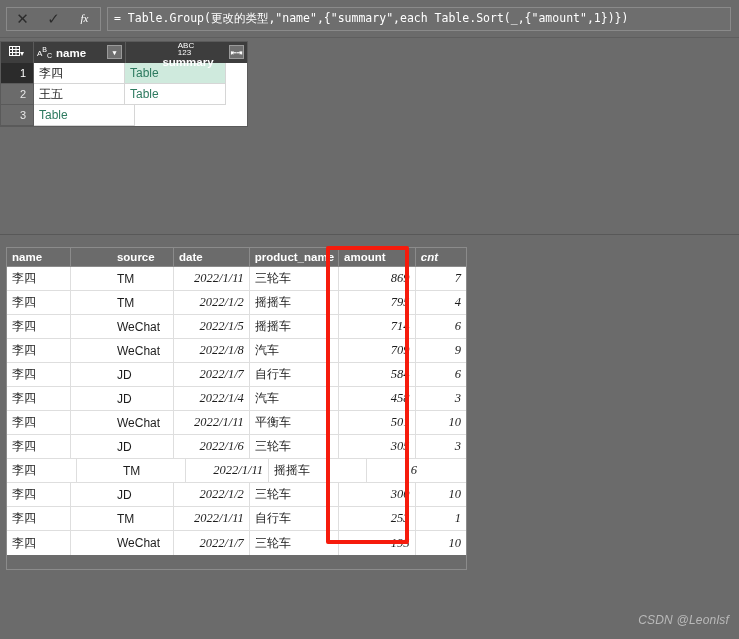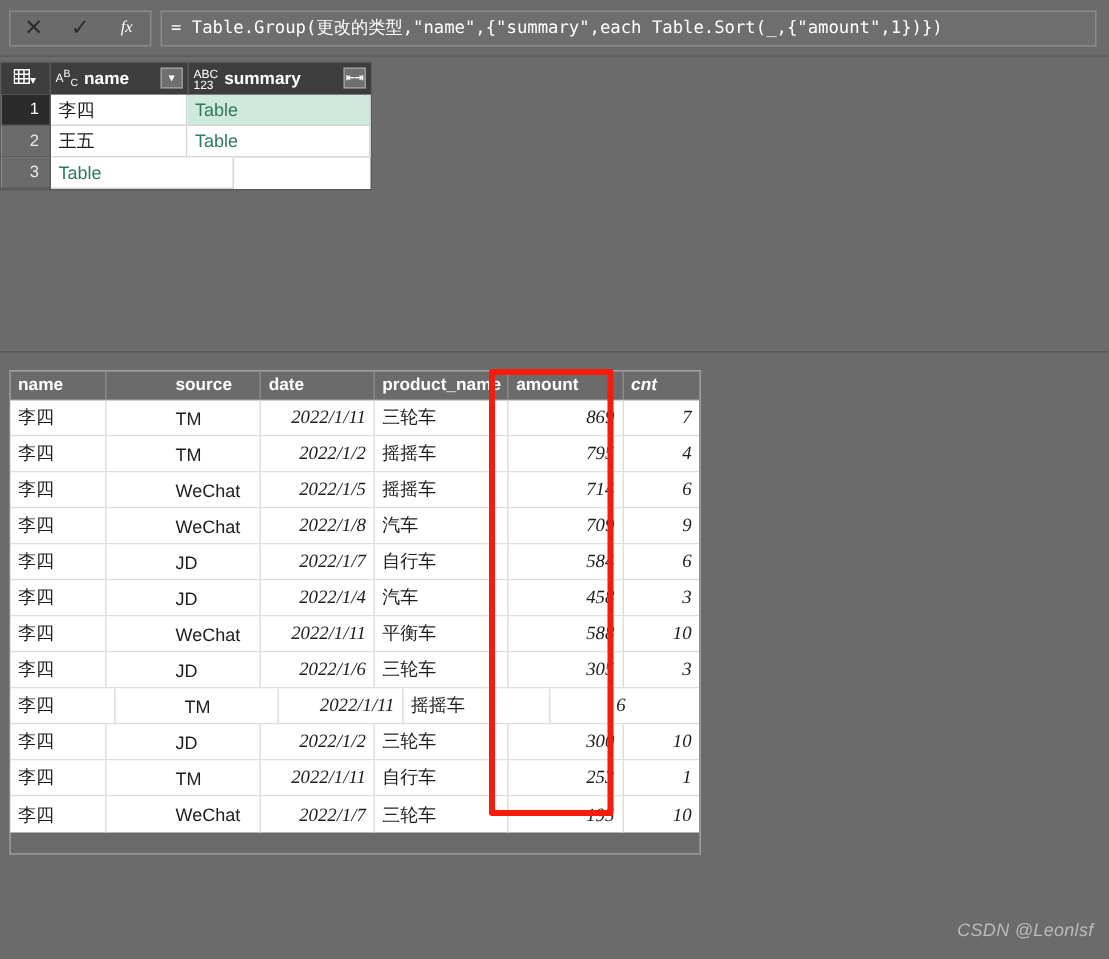--- a/index.html
+++ b/index.html
@@ -99,21 +99,21 @@
     align-items: center;
     padding-left: 3px;
     border-right: 1px solid #5a5a5a;
     background: #3d3d3d;
     position: relative;
     color: #ffffff;
     font-size: 11px;
     font-weight: bold;
   }
   .tg-col-head.name { width: 91px; }
-  .tg-col-head.summary { width: 122px; border-right: none;}
+  .tg-col-head.summary { width: 122px; border-right: none; flex-direction: column;}
   .type-icon {
     font-family: "Liberation Sans", sans-serif;
     font-size: 8px;
     line-height: 7px;
     color: #ffffff;
     margin-right: 4px;
     text-align: left;
     white-space: nowrap;
     font-weight: normal;
   }
@@ -164,21 +164,21 @@
     padding-left: 5px;
     box-sizing: border-box;
     background: #ffffff;
     color: #1b1b1b;
     font-size: 12px;
     border-right: 1px solid #d6d6d6;
     border-bottom: 1px solid #d6d6d6;
   }
   .tg-cell.name { width: 91px; }
   .tg-cell.summary {
-    width: 122px;
+    width: 101px;
     color: #2d7a5f;
     border-right: 1px solid #d6d6d6;
   }
   .tg-row.selected .tg-cell.summary { background: #cfeadd; }
 
   
   #preview-divider {
     position: absolute;
     left: 0; top: 234px;
     width: 739px; height: 1px;
@@ -391,21 +391,21 @@
         <div class="td col-date num">2022/1/4</div>
         <div class="td col-product">汽车</div>
         <div class="td col-amount num">458</div>
         <div class="td col-cnt num">3</div>
       </div>
       <div class="dt-row">
         <div class="td col-name">李四</div>
         <div class="td col-source">WeChat</div>
         <div class="td col-date num">2022/1/11</div>
         <div class="td col-product">平衡车</div>
-        <div class="td col-amount num">588</div>
+        <div class="td col-amount num">501</div>
         <div class="td col-cnt num">10</div>
       </div>
       <div class="dt-row">
         <div class="td col-name">李四</div>
         <div class="td col-source">JD</div>
         <div class="td col-date num">2022/1/6</div>
         <div class="td col-product">三轮车</div>
         <div class="td col-amount num">305</div>
         <div class="td col-cnt num">3</div>
       </div>

